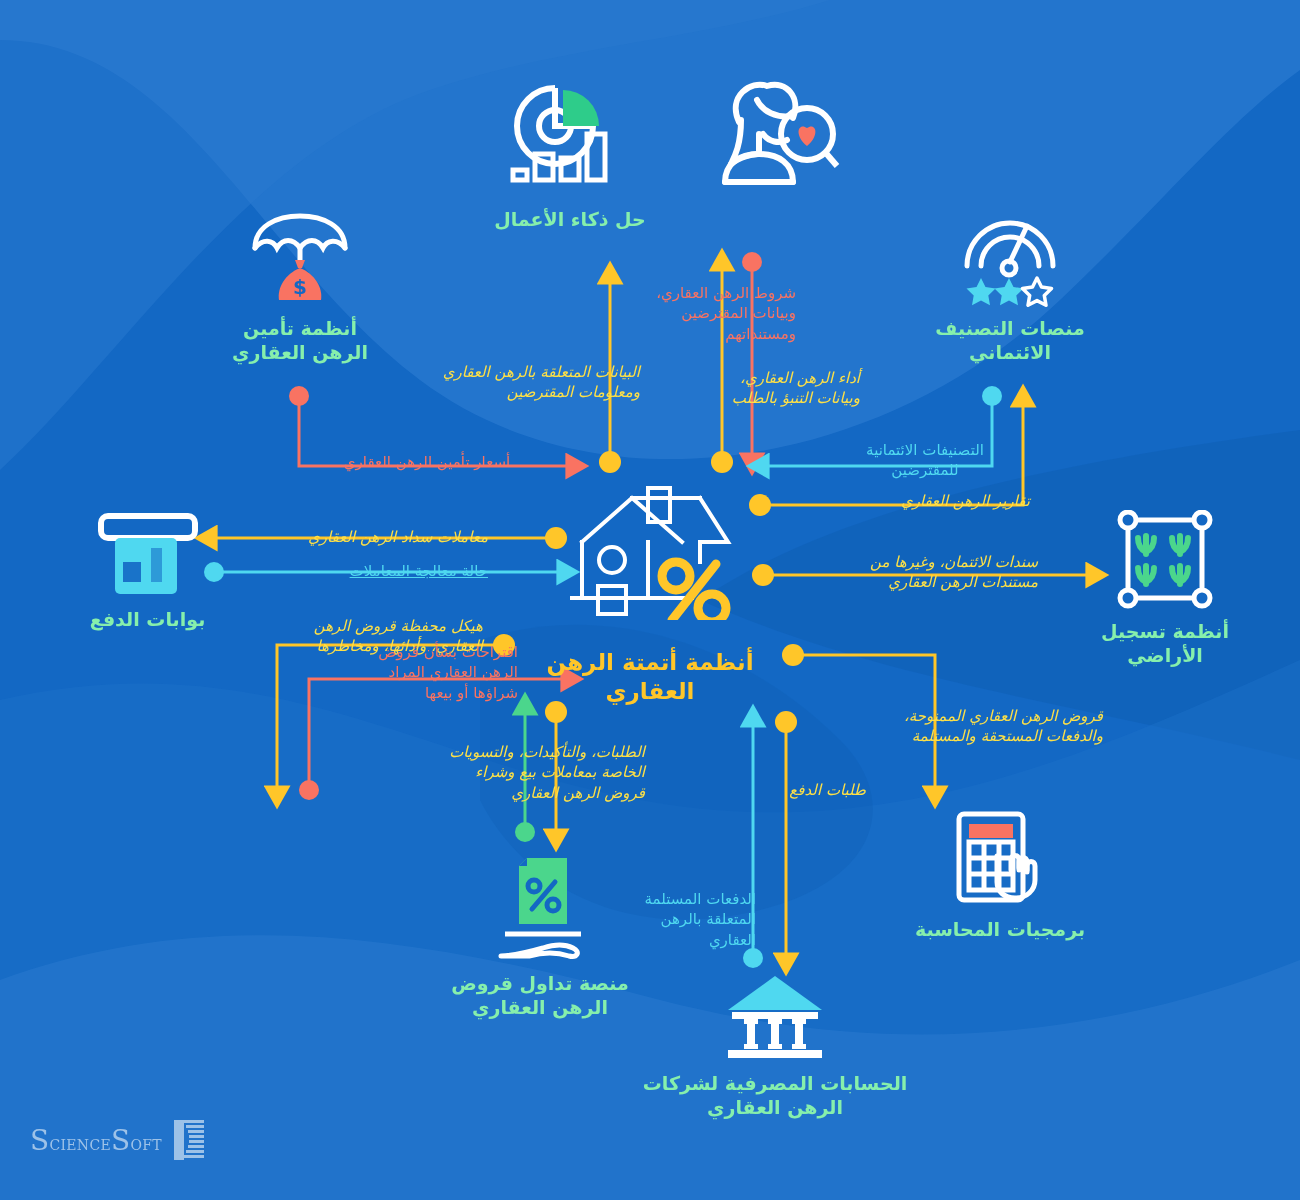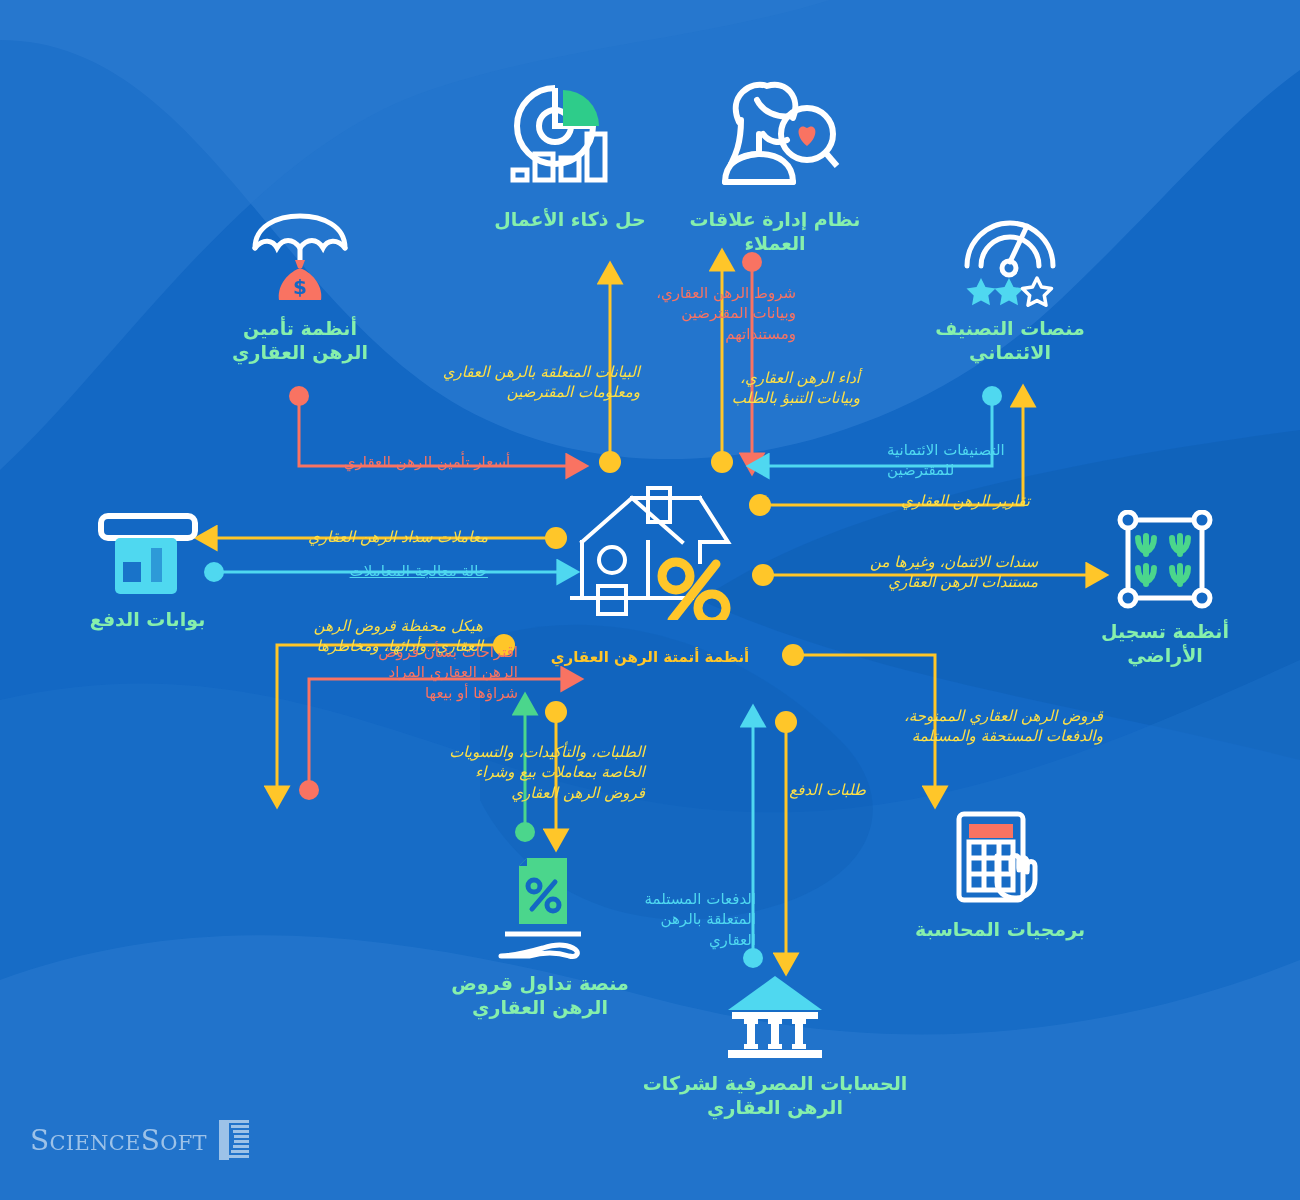--- a/index.html
+++ b/index.html
@@ -13,33 +13,33 @@
   .bg{position:absolute;inset:0;width:1300px;height:1200px;z-index:0;}
   .layer{position:absolute;inset:0;width:1300px;height:1200px;z-index:2;}
   .node{position:absolute;z-index:3;text-align:center;}
   .node .ico{display:block;margin:0 auto;}
   .node .lbl{
     color:#86efac;font-weight:bold;font-size:19px;line-height:1.25;
     margin-top:10px;white-space:pre-line;
   }
   .center-lbl{
     position:absolute;z-index:4;color:#FFC629;font-weight:bold;
-    font-size:15px;line-height:1.25;text-align:center;
+    font-size:23px;line-height:1.25;text-align:center;
   }
   .flowtxt{
     position:absolute;z-index:4;font-size:15px;line-height:1.35;
     white-space:pre-line;
   }
   .t-gold{color:#fde047;font-style:italic;}
   .t-coral{color:#F97362;margin-left:36px;}
   .t-cyan{color:#4FD8F0;}
   .brand{position:absolute;left:30px;top:1118px;z-index:6;display:flex;align-items:center;gap:10px;}
   .brand .bmark{width:34px;height:44px;}
   .brand .btxt{color:#9DC2E8;font-family:"DejaVu Serif","Liberation Serif",serif;font-size:28px;letter-spacing:.3px;}
-  .brand .btxt .sm{font-size:21px;}
+  .brand .btxt .sm{font-size:14px;}
 </style>
 </head>
 <body>
 
 <div id="stage">
 
   <svg class="bg" viewBox="0 0 1300 1200" preserveAspectRatio="none">
     <rect x="0" y="0" width="1300" height="1200" fill="#1368c4"></rect>
     <path d="M0,40 C180,40 260,260 420,380 C600,515 880,470 1060,300 C1160,205 1230,120 1300,70 L1300,0 L0,0 Z" fill="#2a7ad0" opacity="0.75"></path>
     <path d="M0,0 L0,470 C120,360 250,150 430,90 C560,46 700,40 830,0 Z" fill="#2a7ad0" opacity="0.5"></path>
@@ -150,21 +150,21 @@
 
   <div class="flowtxt t-coral" style="left:610px;top:283px;width:150px;text-align:right;">شروط الرهن العقاري،
 وبيانات المقترضين
 ومستنداتهم</div>
 
   <div class="flowtxt t-gold" style="left:714px;top:368px;width:146px;text-align:right;">أداء الرهن العقاري،
 وبيانات التنبؤ بالطلب</div>
 
   <div class="flowtxt t-coral" style="left:296px;top:452px;width:190px;text-align:center;">أسعار تأمين الرهن العقاري</div>
 
-  <div class="flowtxt t-cyan" style="left:887px;top:440px;width:140px;text-align:left;">التصنيفات الائتمانية
+  <div class="flowtxt t-cyan" style="left:855px;top:440px;width:140px;text-align:center;">التصنيفات الائتمانية
 للمقترضين</div>
 
   <div class="flowtxt t-gold" style="left:890px;top:491px;width:140px;text-align:right;">تقارير الرهن العقاري</div>
 
   <div class="flowtxt t-gold" style="left:288px;top:527px;width:200px;text-align:right;">معاملات سداد الرهن العقاري</div>
 
   <div class="flowtxt t-cyan" style="left:318px;top:561px;width:170px;text-align:right;text-decoration:underline;">حالة معالجة المعاملات</div>
 
   <div class="flowtxt t-gold" style="left:838px;top:552px;width:200px;text-align:right;">سندات الائتمان، وغيرها من
 مستندات الرهن العقاري</div>
@@ -241,21 +241,20 @@
         <path d="M26 86 C26 86 34 78 52 76"></path>
         <path d="M20 104 C20 86 34 76 54 76 C74 76 88 86 88 104"></path>
         <path d="M20 104 L88 104"></path>
       </g>
       <g fill="none" stroke="#ffffff" stroke-width="6">
         <circle cx="102" cy="56" r="26"></circle>
         <path d="M120 74 L132 88"></path>
       </g>
       <path d="M102 68 C88 56 94 44 102 50 C110 44 116 56 102 68 Z" fill="#F97362"></path>
     </svg>
-    <div class="lbl">نظام إدارة علاقات العملاء</div>
   </div>
 
   <div class="node" style="left:200px;top:212px;width:200px;">
     <svg class="ico" width="110" height="95" viewBox="0 0 110 95">
       <g fill="none" stroke="#ffffff" stroke-width="5" stroke-linecap="round">
         <path d="M10 36 C10 14 32 4 55 4 C78 4 100 14 100 36"></path>
         <path d="M10 36 C18 26 28 28 32 36 C38 26 48 26 55 36 C62 26 72 26 78 36 C82 28 92 26 100 36"></path>
         <path d="M55 36 L55 48"></path>
       </g>
       <path d="M50 48 h10 l-3 8 h-4 z" fill="#F97362"></path>

